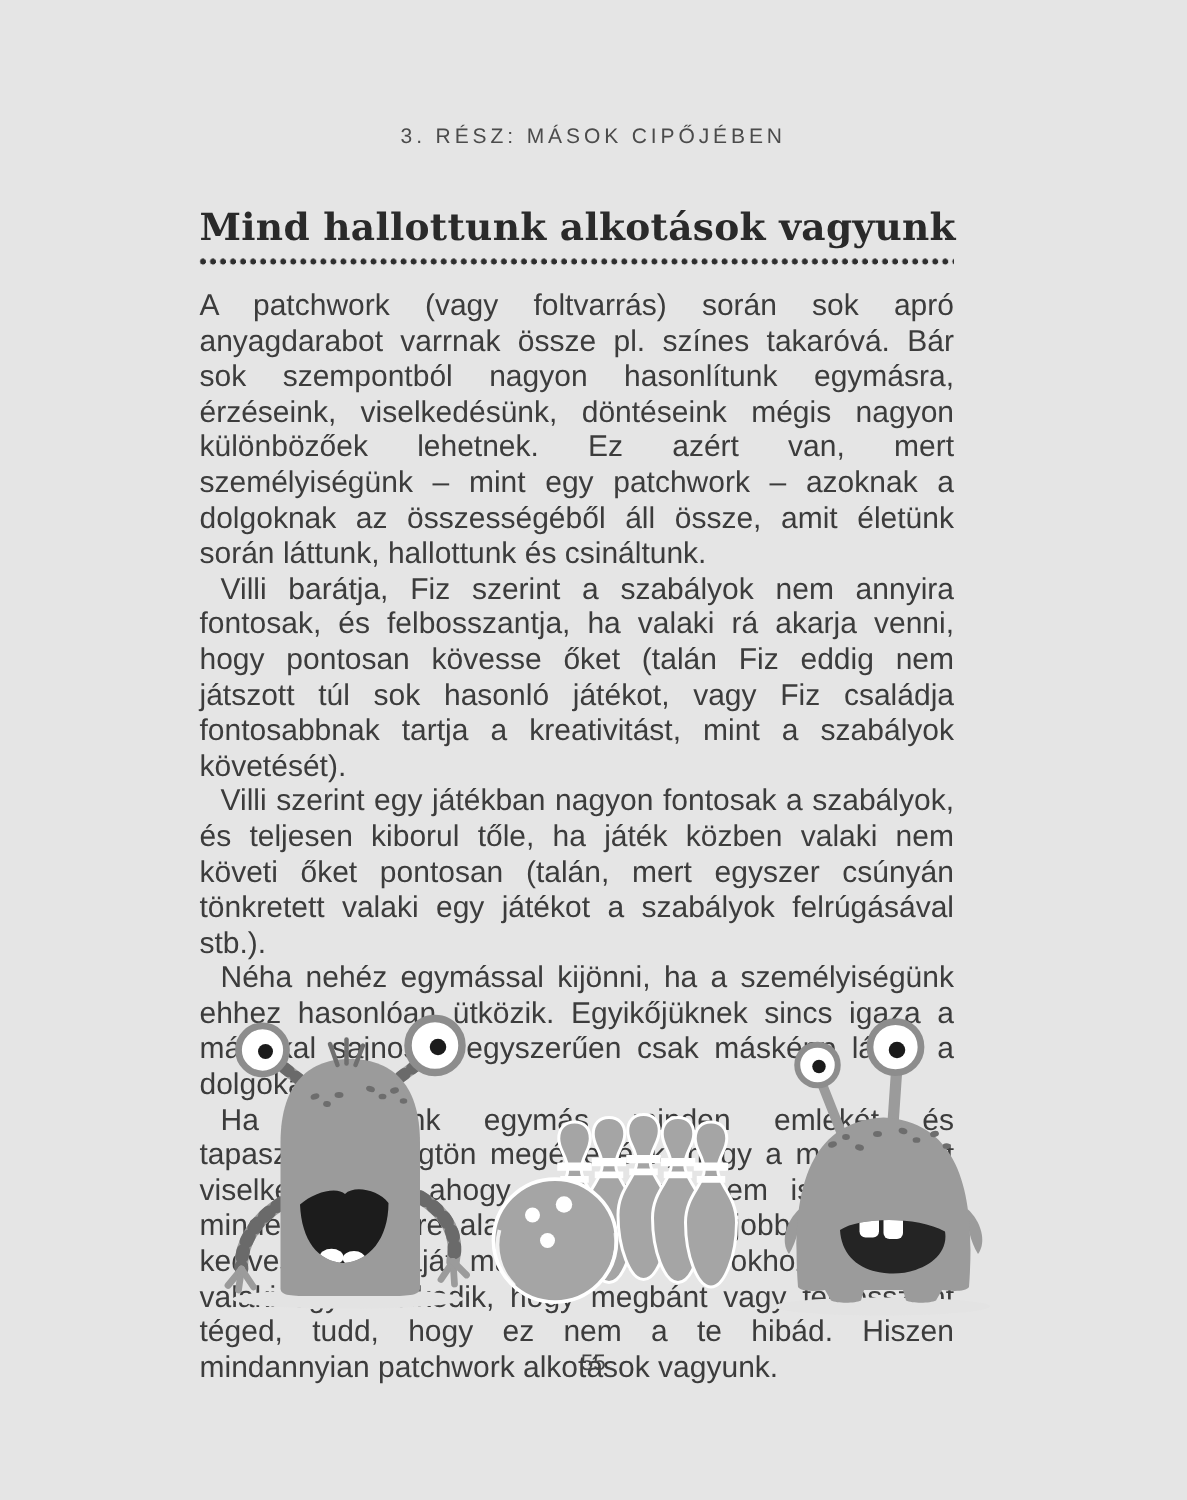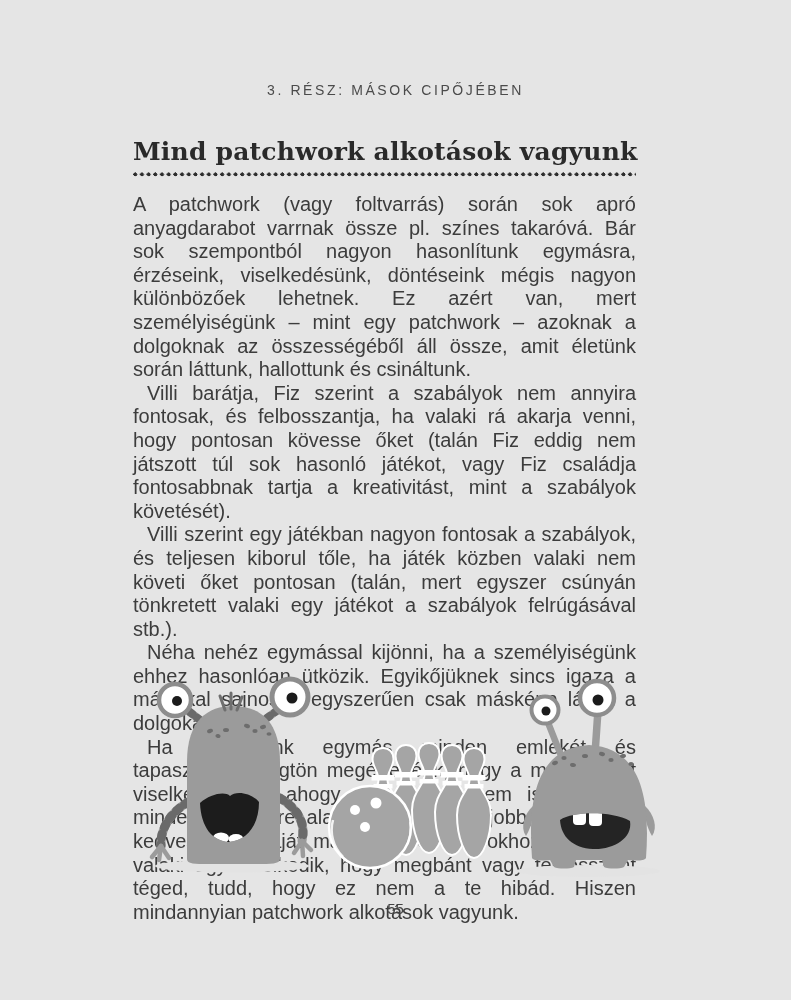--- a/index.html
+++ b/index.html
@@ -53,21 +53,21 @@
     color:#434343;
   }
 </style>
 </head>
 <body>
 
 <div class="page">
 
   <div class="running-header">3. RÉSZ: MÁSOK CIPŐJÉBEN</div>
 
-  <h1 class="chapter-title" style="margin:0;">Mind patchwork alkotások vagyunk</h1>
+  <h1 class="chapter-title" style="margin:0;">Mind hallottunk alkotások vagyunk</h1>
   <div class="dotted-divider"></div>
 
   <div class="body-text">
     <p>A patchwork (vagy foltvarrás) során sok apró anyagdarabot varrnak össze pl. színes takaróvá. Bár sok szempontból nagyon hasonlítunk egymásra, érzéseink, viselkedésünk, döntéseink mégis nagyon különbözőek lehetnek. Ez azért van, mert személyiségünk – mint egy patchwork – azoknak a dolgoknak az összességéből áll össze, amit életünk során láttunk, hallottunk és csináltunk.</p>
     <p class="indent">Villi barátja, Fiz szerint a szabályok nem annyira fontosak, és felbosszantja, ha valaki rá akarja venni, hogy pontosan kövesse őket (talán Fiz eddig nem játszott túl sok hasonló játékot, vagy Fiz családja fontosabbnak tartja a kreativitást, mint a szabályok követését).</p>
     <p class="indent">Villi szerint egy játékban nagyon fontosak a szabályok, és teljesen kiborul tőle, ha játék közben valaki nem követi őket pontosan (talán, mert egyszer csúnyán tönkretett valaki egy játékot a szabályok felrúgásával stb.).</p>
     <p class="indent">Néha nehéz egymással kijönni, ha a személyiségünk ehhez hasonlóan ütközik. Egyikőjüknek sincs igaza a másikkal sajnos – egyszerűen csak másképp látják a dolgokat.</p>
     <p class="indent">Ha ismernénk egymás minden emlékét és tapasztalatát, rögtön megértenénk, hogy a másik miért viselkedik úgy, ahogy. De sajnos nem ismerhetünk mindenkit ennyire alaposan. Ezért legjobb, ha mindig kedves vagy saját magadhoz és másokhoz is, és ha valaki úgy viselkedik, hogy megbánt vagy felbosszant téged, tudd, hogy ez nem a te hibád. Hiszen mindannyian patchwork alkotások vagyunk.</p>
   </div>
 

